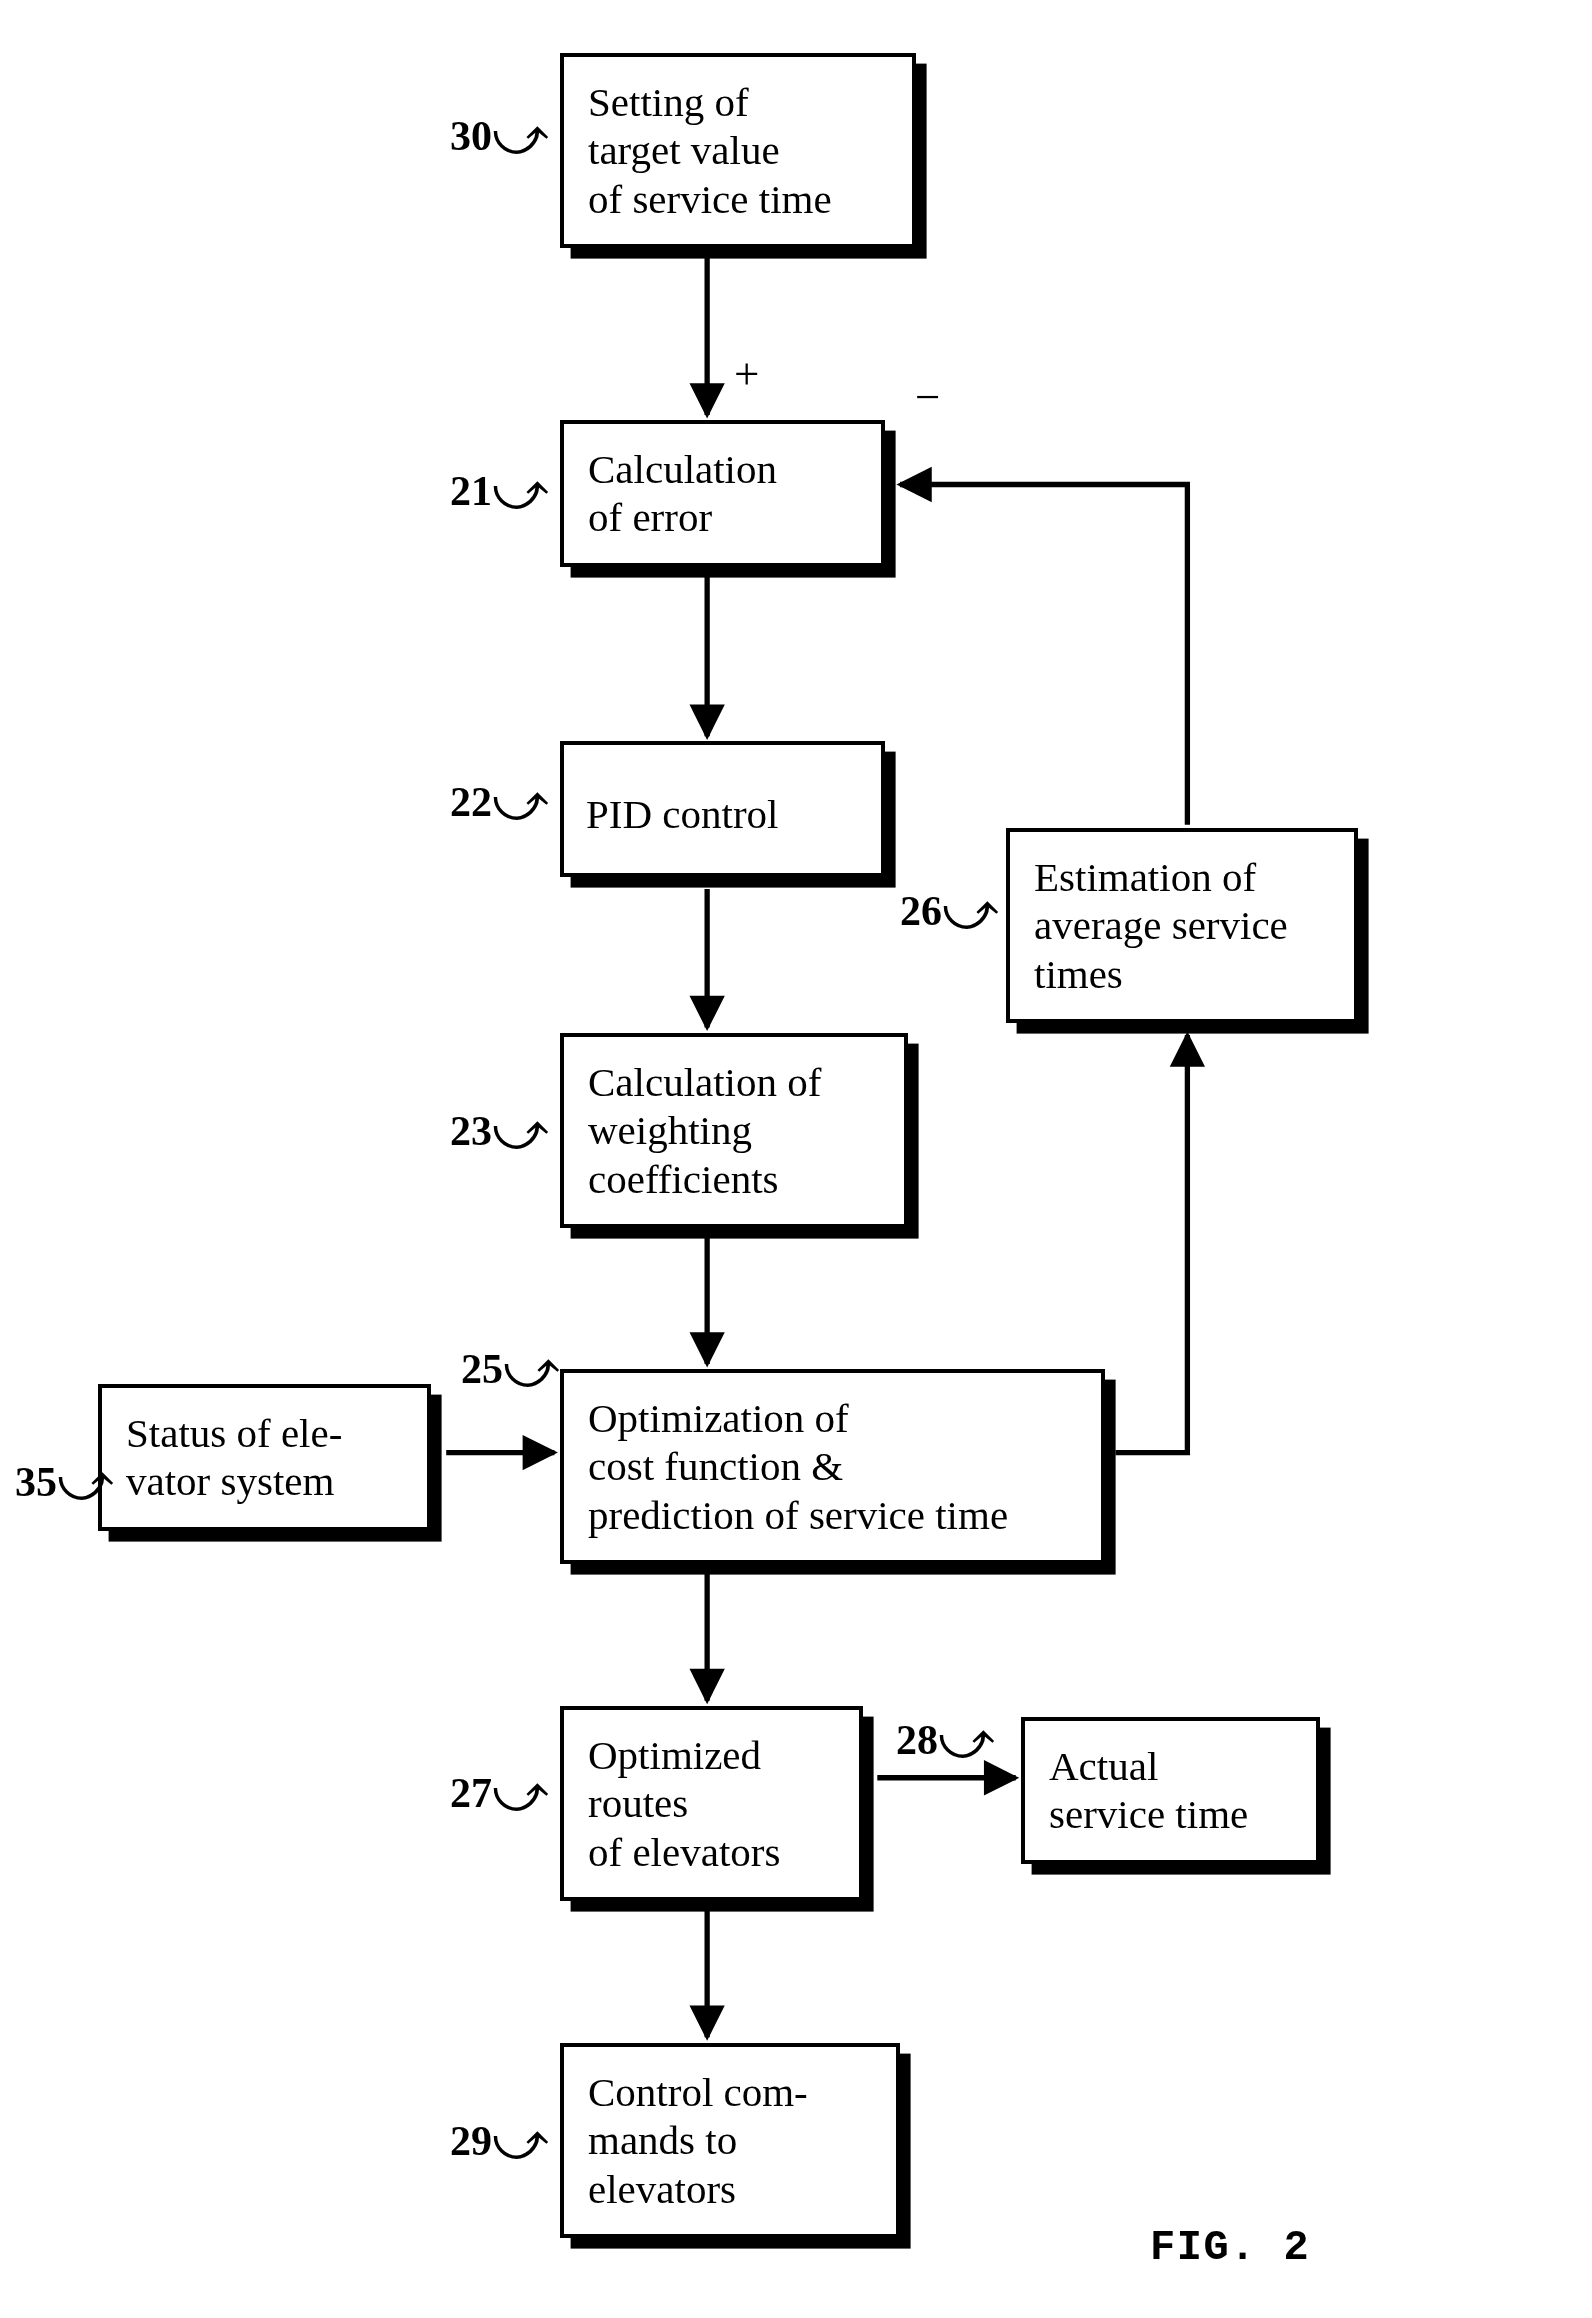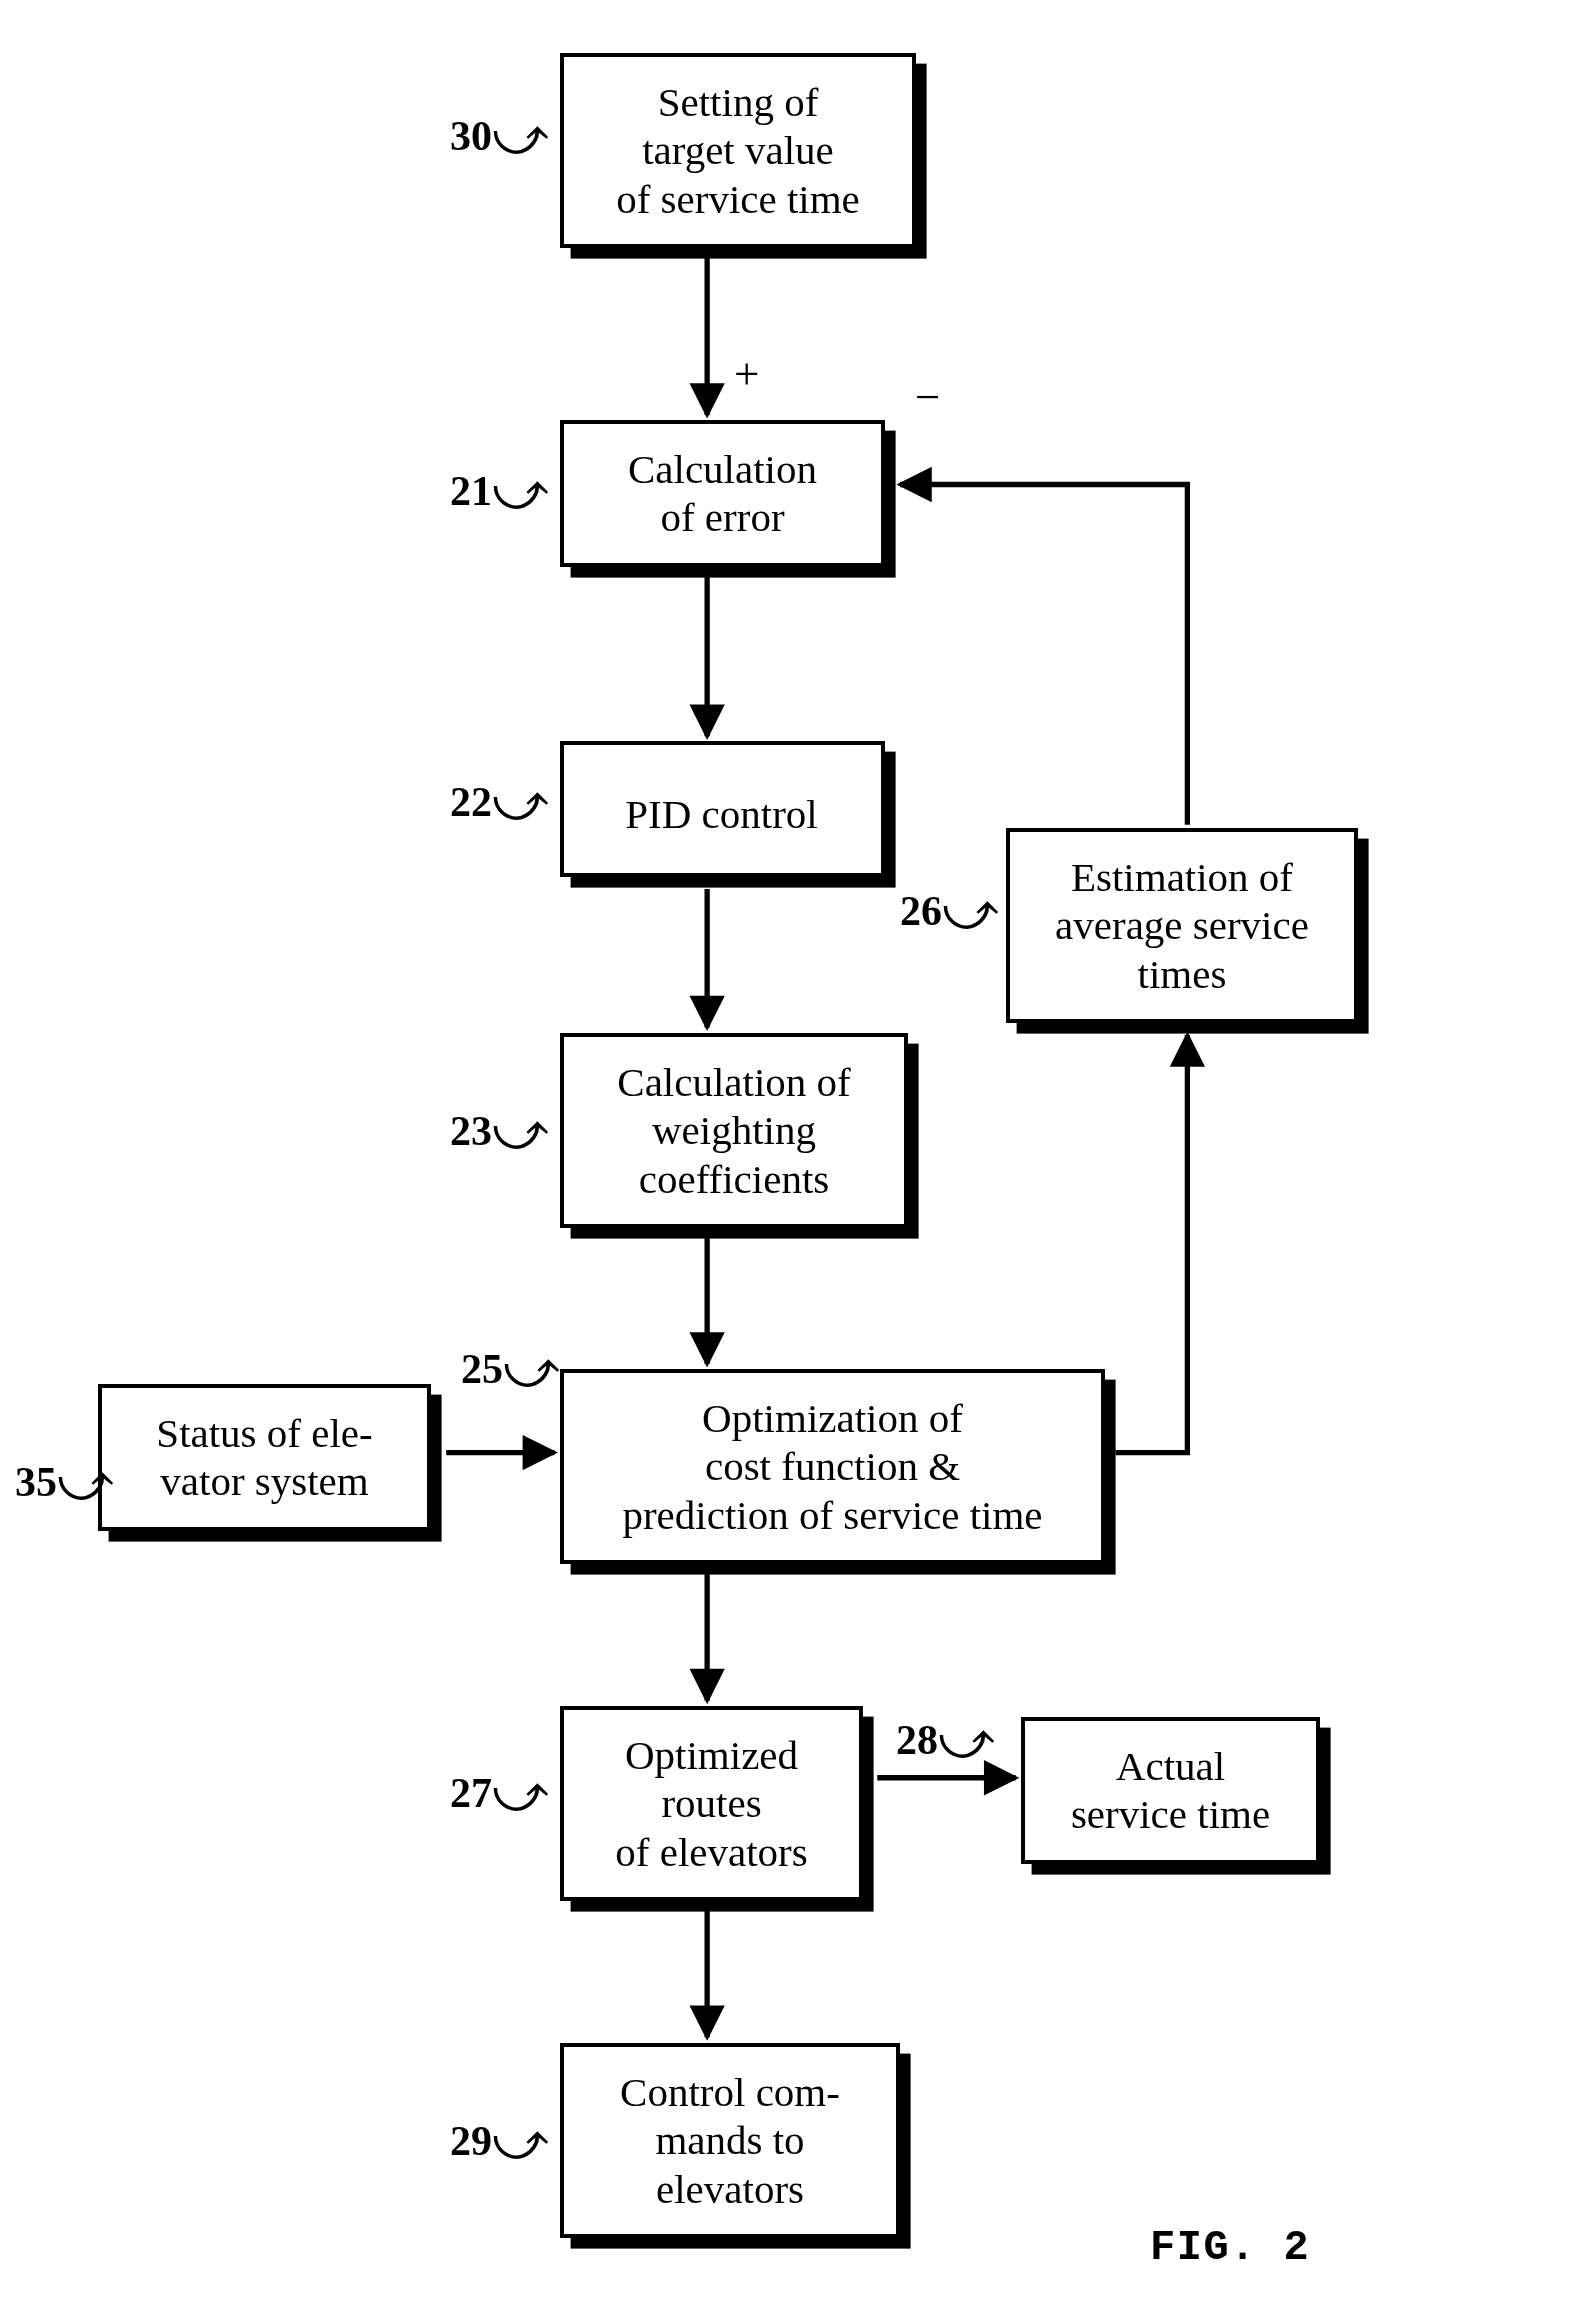--- a/index.html
+++ b/index.html
@@ -8,21 +8,20 @@
 
   .box {
     position:absolute;
     background:#fff;
     border:4.5px solid #000;
     box-shadow: 10.6px 10.6px 0 0 #000;
     padding: 21px 24px;
     font-size:41px;
     line-height:1.18;
     box-sizing:border-box;
-    text-align:center;
   }
   .ref {
     position:absolute;
     font-size:42px;
     font-weight:700;
     white-space:nowrap;
   }
   .ref .hook {
     display:inline-block;
     font-weight:400;

